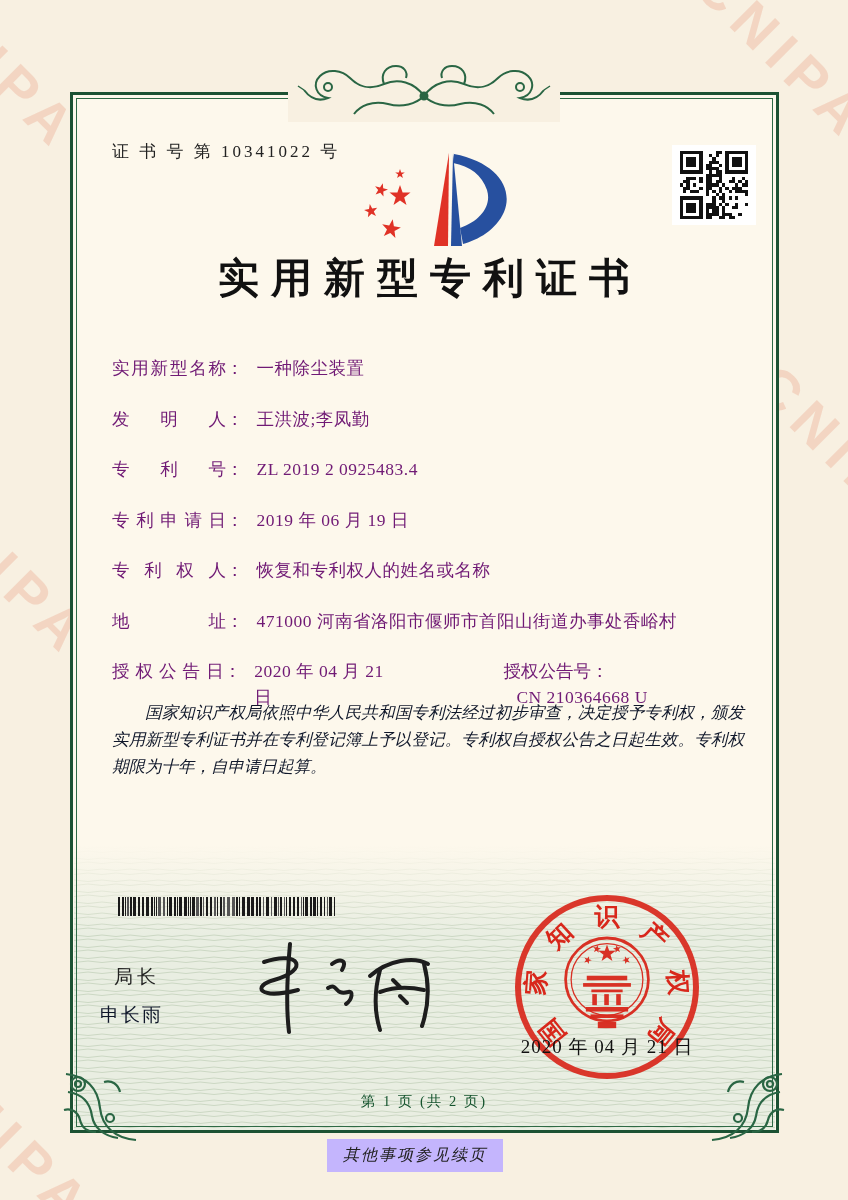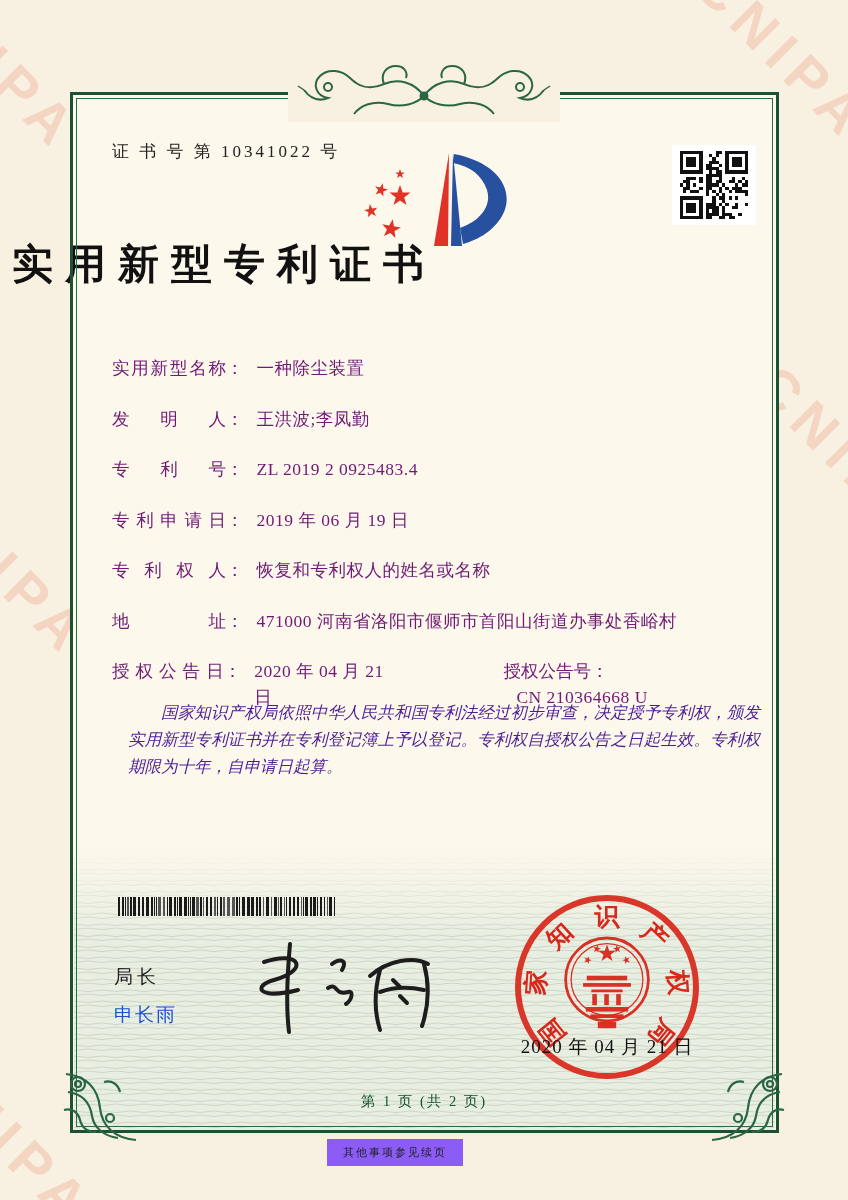--- a/index.html
+++ b/index.html
@@ -51,39 +51,39 @@
   .cert-no {
     position:absolute; left:112px; top:140px;
     font-size:17px; letter-spacing:3px; color:#222;
   }
   .logo { position:absolute; left:358px; top:140px; }
   .qr-box {
     position:absolute; left:672px; top:145px; width:84px; height:80px;
     background:#ffffff; display:flex; align-items:center; justify-content:center;
   }
   .doc-title {
-    position:absolute; left:0; top:237px; width:848px; 
+    position:absolute; left:0; top:251px; width:848px; text-align:center;
     font-size:41px; font-weight:bold; color:#111;
     letter-spacing:12px; text-indent:12px;
   }
   .fields { position:absolute; left:112px; top:355px; width:640px; }
   .frow { display:flex; margin-bottom:24.5px; font-size:17.5px; color:#701a75; line-height:26px; }
   .flabel { display:inline-block; width:114px; text-align:justify; text-align-last:justify; }
   .fcolon { display:inline-block; }
   .fvalue { display:inline-block; margin-left:13px; letter-spacing:0.5px; }
   .frow .second { margin-left:100px; }
   .body-text {
-    position:absolute; left:128px; top:699px; width:632px;
-    font-size:16.5px; line-height:27.2px; color:#4c1d95;
+    position:absolute; left:112px; top:699px; width:632px;
+    font-size:16.5px; line-height:27.2px; color:#0f172a;
     text-align:justify; font-style:italic;
   }
   .body-text p { text-indent:2em; }
   .barcode { position:absolute; left:118px; top:897px; z-index:5; }
   .sig-title { position:absolute; left:114px; top:964px; font-size:19px; color:#222; z-index:5; letter-spacing:4px;}
-  .sig-name  { position:absolute; left:114px; top:1002px; font-size:19px; color:#1d4ed8; z-index:5; letter-spacing:2px;}
+  .sig-name  { position:absolute; left:100px; top:1002px; font-size:19px; color:#0f172a; z-index:5; letter-spacing:2px;}
   .signature { position:absolute; left:228px; top:938px; z-index:5; }
   
   .seal { position:absolute; left:512px; top:892px; width:190px; height:190px; z-index:5; }
   .seal-ring {
     position:absolute; left:3px; top:3px; width:184px; height:184px;
     border:6px solid rgba(216,39,27,0.92); border-radius:50%;
   }
   .seal-char {
     position:absolute; font-size:25px; font-weight:bold; color:#d8271b;
     width:26px; text-align:center;
@@ -92,22 +92,22 @@
   .seal-date {
     position:absolute; left:512px; top:1034px; width:190px; text-align:center;
     font-size:19px; color:#111; z-index:6; letter-spacing:1px; white-space:nowrap;
   }
   .page-num {
     position:absolute; left:0; top:1092px; width:848px; text-align:center;
     font-size:14.5px; color:#14532d; z-index:5; letter-spacing:2px;
   }
   .note-box {
     position:absolute; left:327px; top:1139px; z-index:5;
-    background:#8b5cf6; padding:6px 16px; font-size:11px; color:#222;
-    letter-spacing:2px; 
+    background:#c4b5fd; padding:6px 16px; font-size:16px; color:#222;
+    letter-spacing:2px; font-style:italic;
   }
 </style>
 </head>
 <body>
 
 <div class="page">
 
   <span class="wm pink" style="left:-62px;  top:-38px;">CNIPA</span>
   <span class="wm pink" style="left:728px;  top:-48px;">CNIPA</span>
   <span class="wm faint" style="left:468px;  top:128px;">CNIPA</span>

